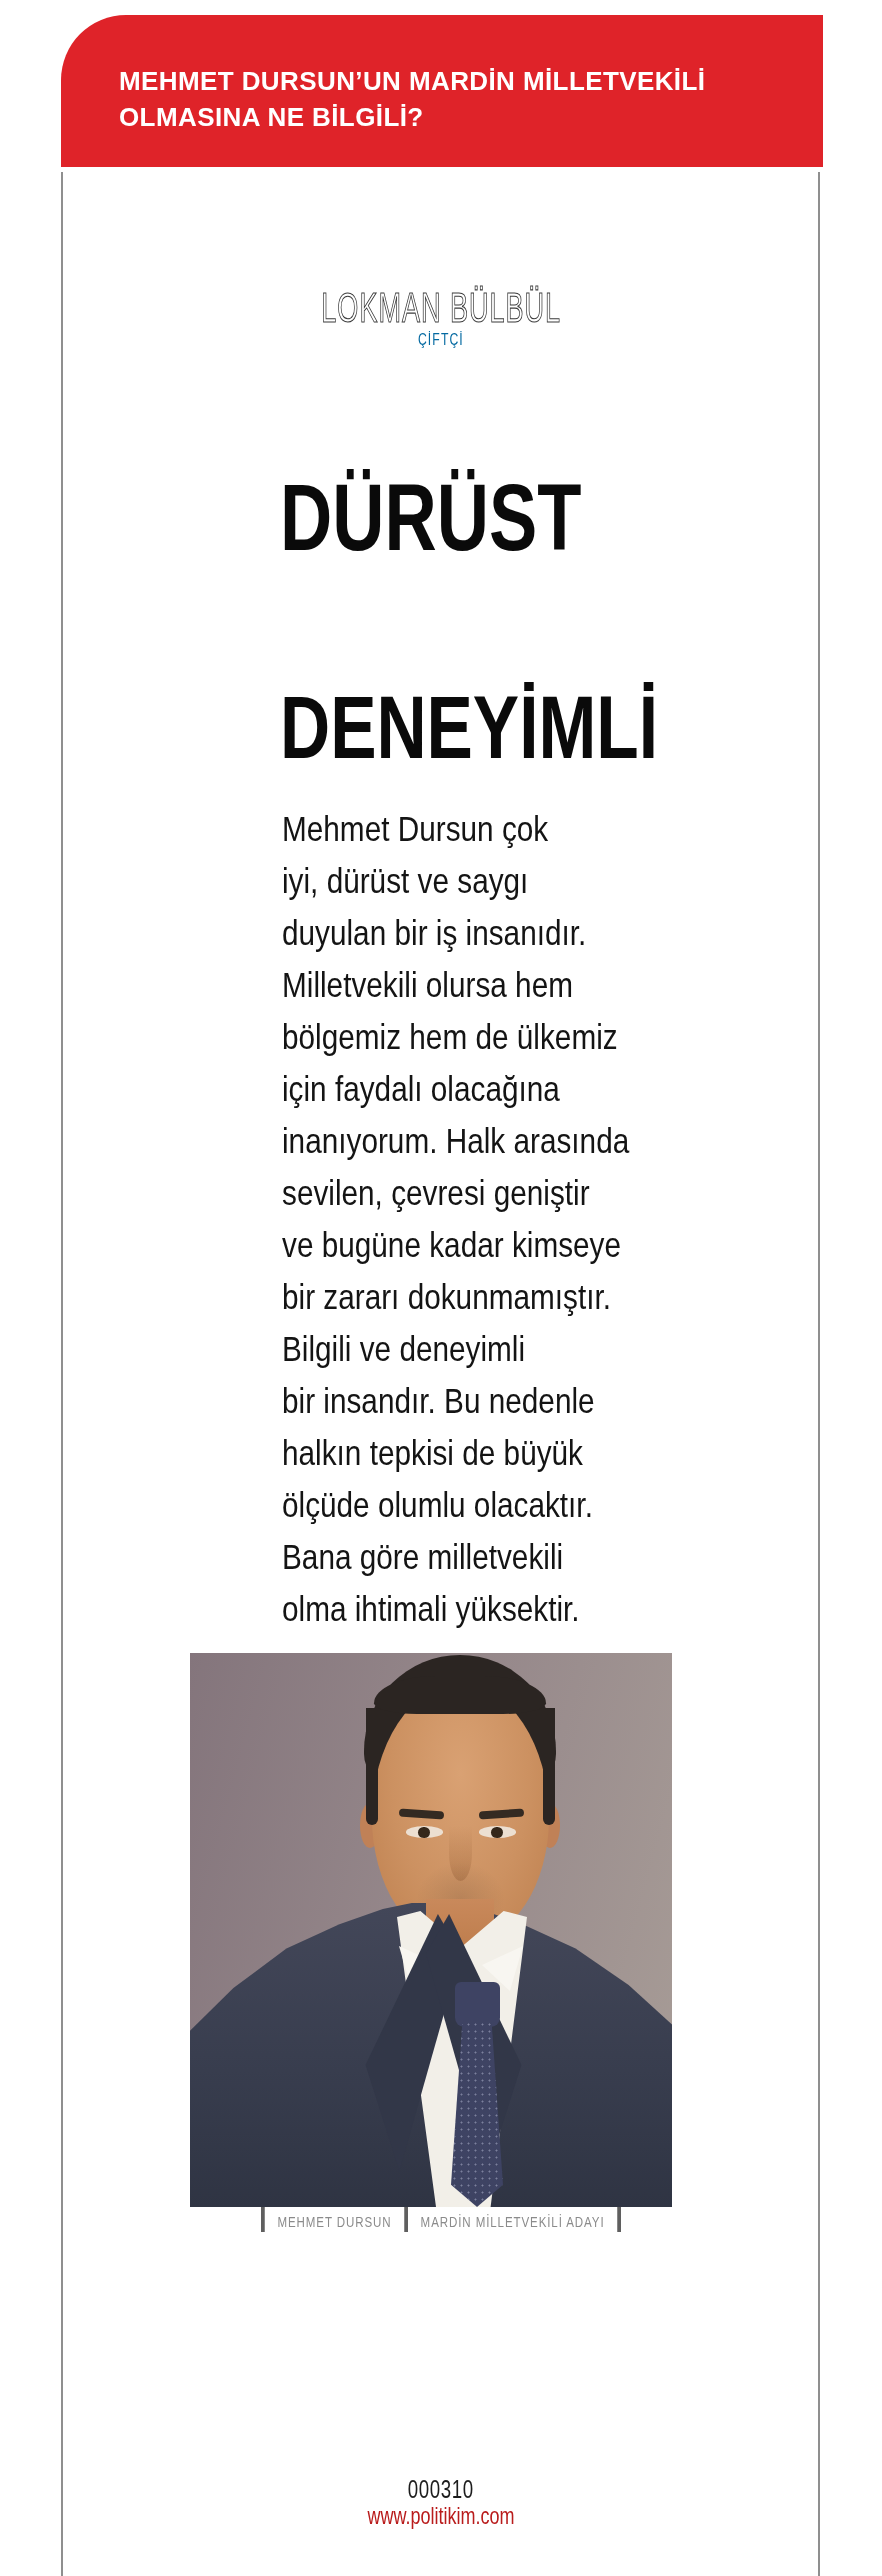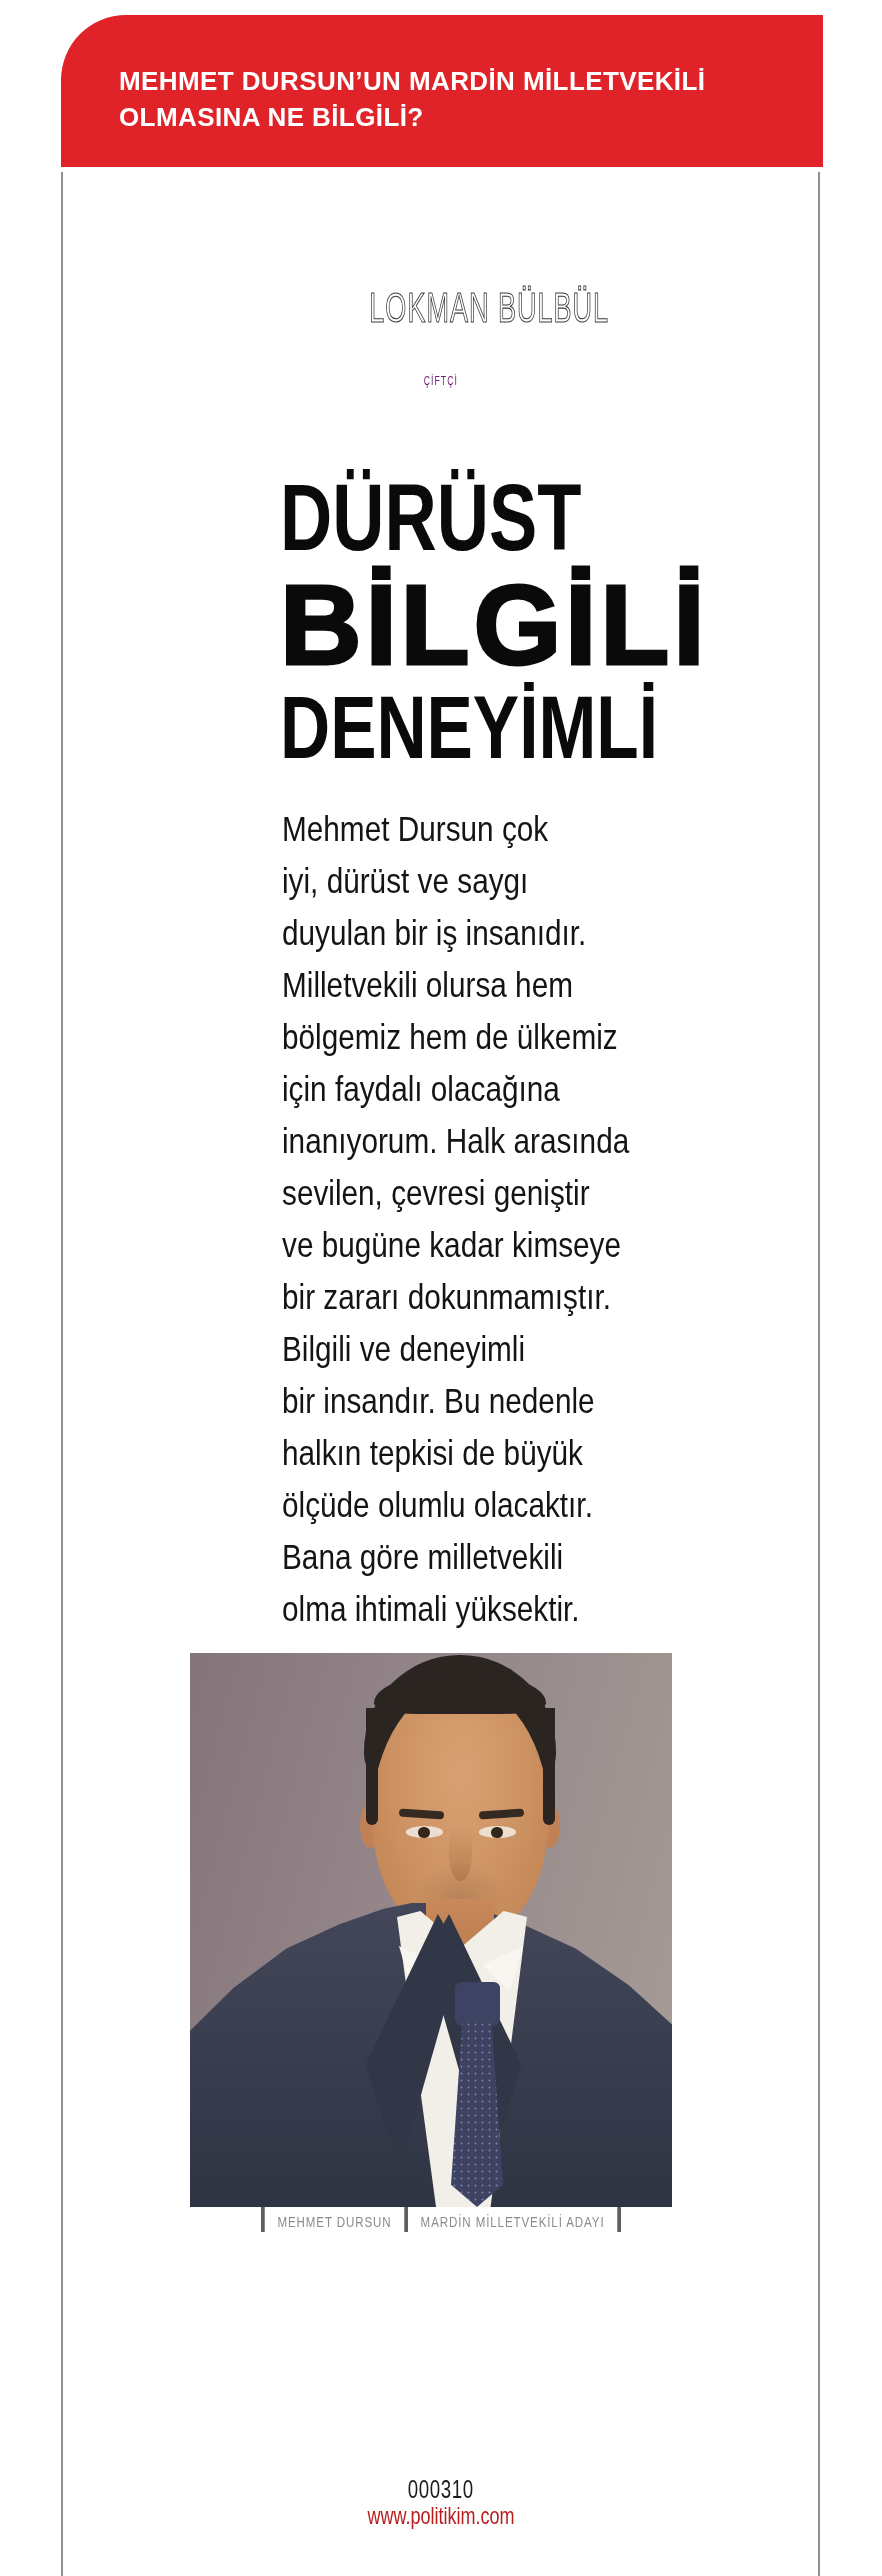--- a/index.html
+++ b/index.html
@@ -26,23 +26,23 @@
   .col-border.left { left:61px; }
   .col-border.right { left:818px; }
 
   
   .band { left:62px; width:758px; text-align:center; }
 
   
   .thin-outline { color:transparent; -webkit-text-stroke:1.1px #3a3a3a; }
   @supports not ((-webkit-text-stroke:1px #000)) { .thin-outline { color:#3a3a3a; } }
 
-  .endorser-name { top:286px; font-size:43px; line-height:43px; letter-spacing:1.5px; white-space:nowrap;margin-left:48px; }
+  .endorser-name { top:286px; font-size:43px; line-height:43px; letter-spacing:1.5px; white-space:nowrap; }
   .endorser-name span { display:inline-block; transform:scaleX(.63); transform-origin:50% 50%; }
-  .endorser-title { top:331px; font-size:12px; line-height:17px; color:#701a75; letter-spacing:1.5px; white-space:nowrap;margin-top:42px; }
+  .endorser-title { top:331px; font-size:17px; line-height:17px; color:#0369a1; letter-spacing:1.5px; white-space:nowrap; }
   .endorser-title span { display:inline-block; transform:scaleX(.72); transform-origin:50% 50%; }
 
   
   .headline { left:280px; color:#0a0a0a; font-weight:bold; white-space:nowrap; transform-origin:left top; }
   .headline.h1 { top:471px; font-size:94px; line-height:94px; transform:scaleX(.77); }
   .headline.h2 { top:569px; font-size:113px; line-height:113px; letter-spacing:3.8px;
                  -webkit-text-stroke:3.1px #0a0a0a; }
   .headline.h3 { top:683px; font-size:89px; line-height:89px; transform:scaleX(.78); }
 
   
@@ -137,21 +137,20 @@
   <div class="abs col-border right"></div>
 
   <div class="abs band endorser-name thin-outline">
     <span>LOKMAN BÜLBÜL</span>
   </div>
   <div class="abs band endorser-title">
     <span>ÇİFTÇİ</span>
   </div>
 
   <div class="abs headline h1">DÜRÜST</div>
-  <div class="abs headline h2">BİLGİLİ</div>
   <div class="abs headline h3">DENEYİMLİ</div>
 
   <div class="abs quote">Mehmet Dursun çok
 iyi, dürüst ve saygı
 duyulan bir iş insanıdır.
 Milletvekili olursa hem
 bölgemiz hem de ülkemiz
 için faydalı olacağına
 inanıyorum. Halk arasında
 sevilen, çevresi geniştir

